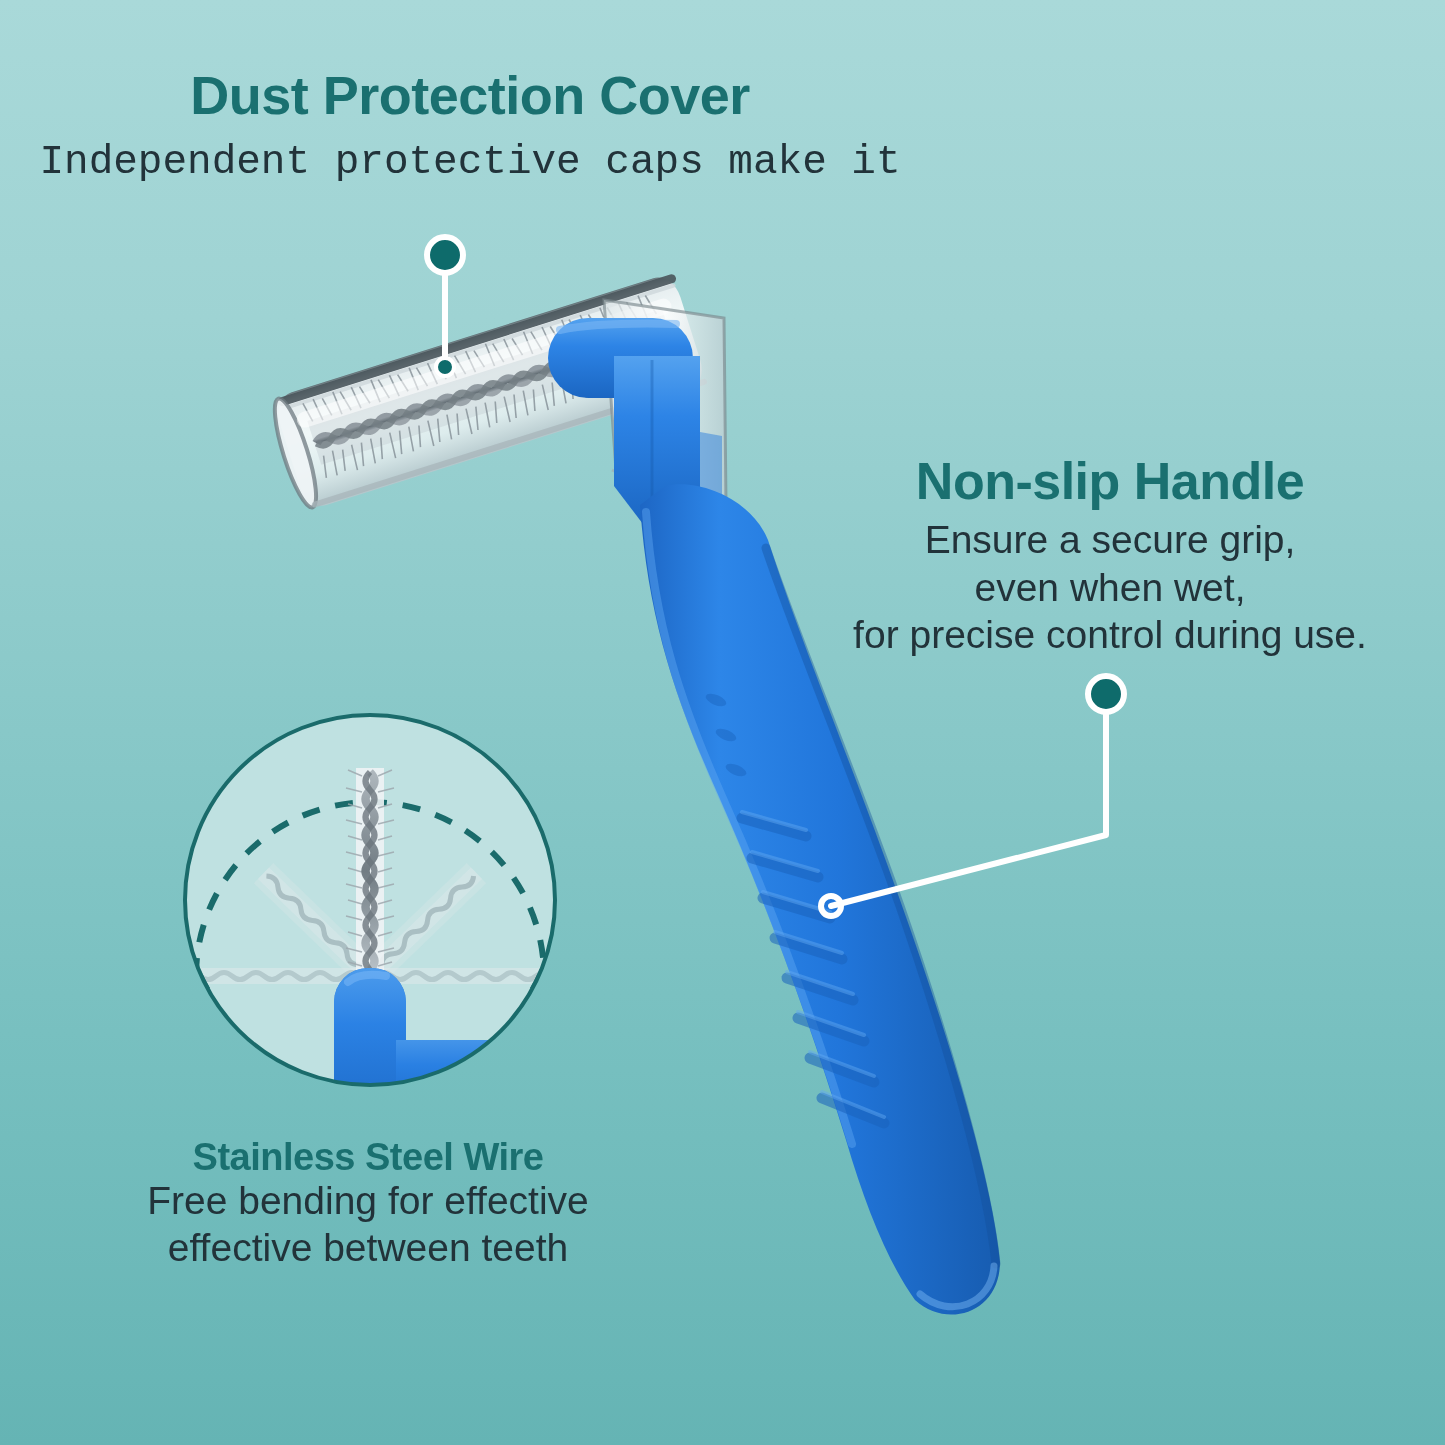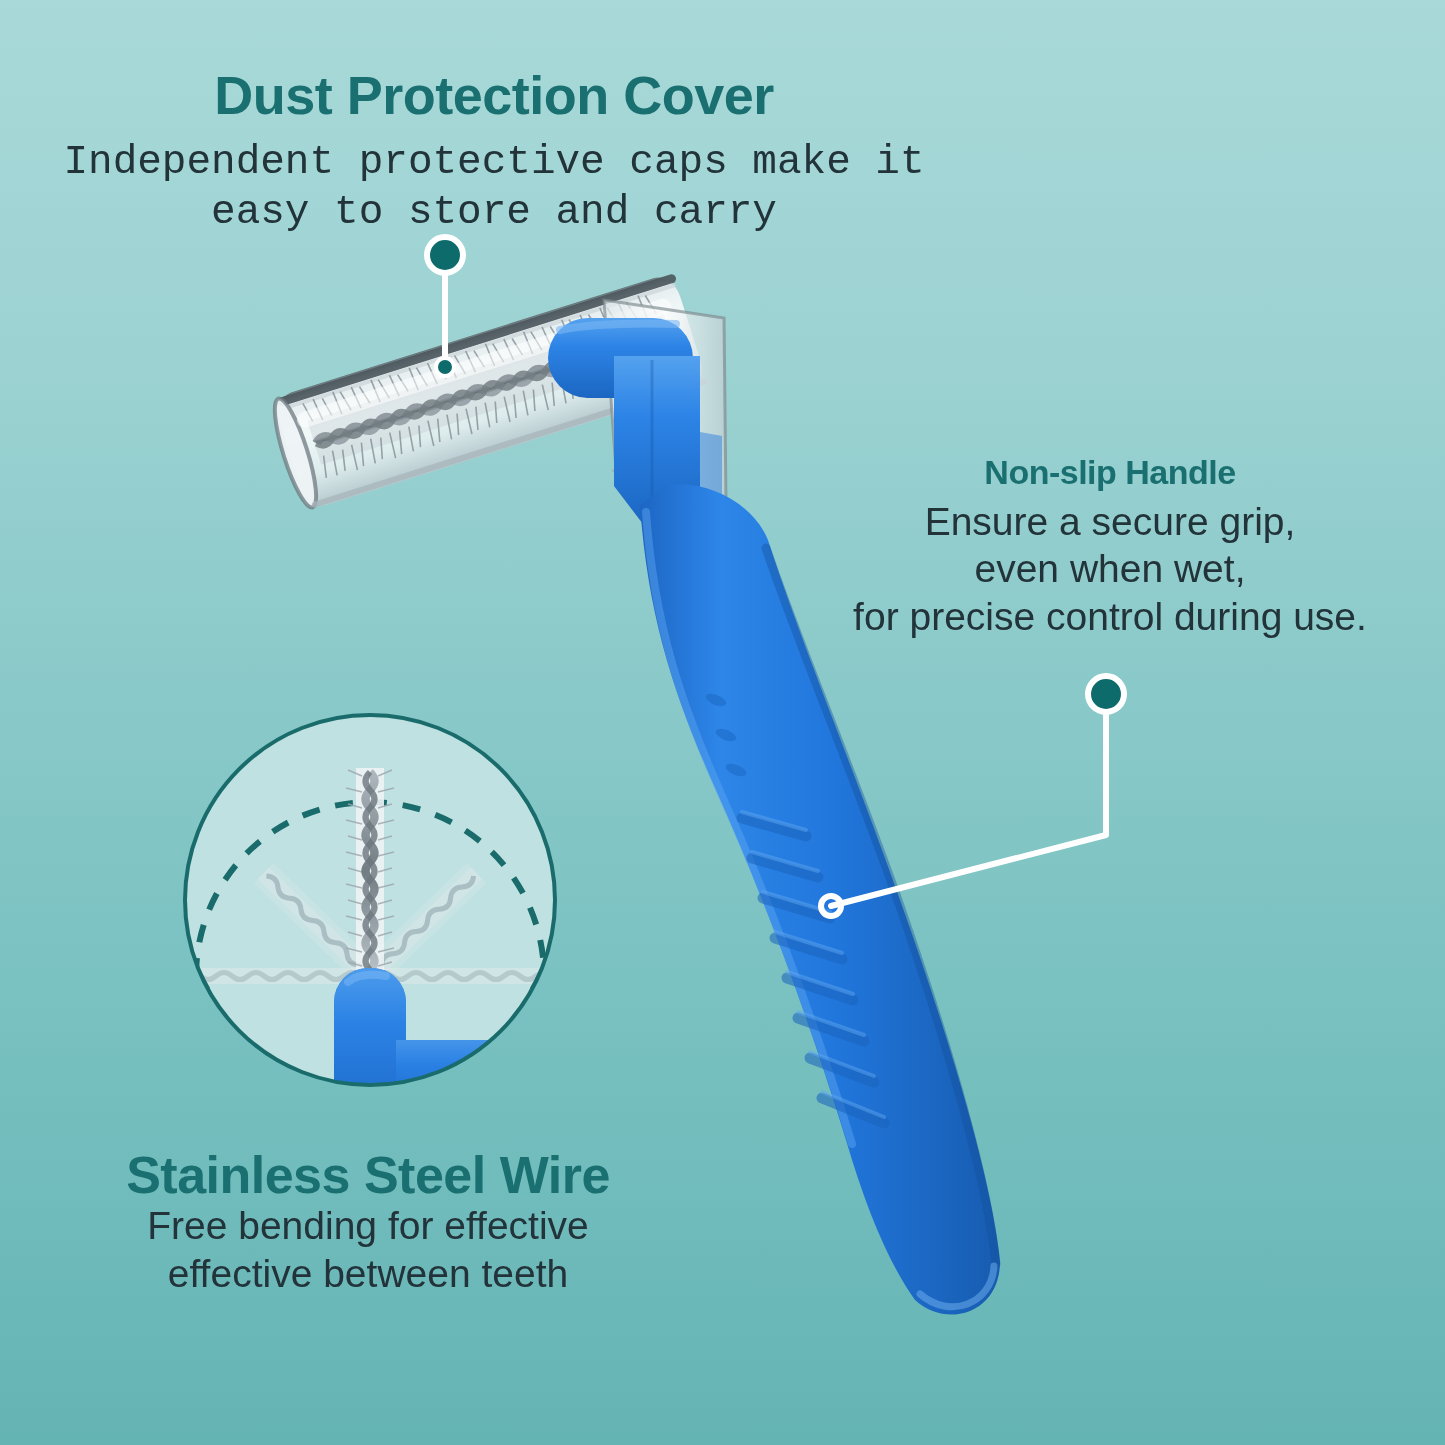--- a/index.html
+++ b/index.html
@@ -14,30 +14,30 @@
 
   
   .head{
     color:#1a7070;font-weight:bold;letter-spacing:-0.5px;
     line-height:1.02;white-space:nowrap;
   }
   .body-txt{
     color:#22333a;line-height:1.22;font-weight:400;
   }
 
-  #block-dust{left:0;top:68px;width:940px;text-align:center;padding-left:24px;}
+  #block-dust{left:0;top:68px;width:940px;text-align:center;}
   #block-dust .head{font-size:54px;}
   #block-dust .body-txt{font-size:41px;margin-top:14px;font-family:Liberation Mono, monospace;}
 
   #block-handle{left:775px;top:455px;width:670px;text-align:center;}
-  #block-handle .head{font-size:34px;}
+  #block-handle .head{font-size:52px;}
   #block-handle .body-txt{font-size:39px;margin-top:8px;}
 
   #block-wire{left:28px;top:1138px;width:680px;text-align:center;}
-  #block-wire .head{font-size:52px;margin-top:11px;}
+  #block-wire .head{font-size:38px;}
   #block-wire .body-txt{font-size:39px;}
 
   
   svg.layer{position:absolute;left:0;top:0;width:1445px;height:1445px;overflow:visible;}
 </style>
 </head>
 <body>
 
 <div class="stage">
 
@@ -268,21 +268,20 @@
       <path d="M1106 700 L1106 835 L831 906" fill="none" stroke="#ffffff" stroke-width="6" stroke-linecap="round" stroke-linejoin="round"></path>
       <circle cx="831" cy="906" r="10" fill="none" stroke="#ffffff" stroke-width="6"></circle>
       <circle cx="1106" cy="694" r="18" fill="#0e6b6b" stroke="#ffffff" stroke-width="6"></circle>
     </g>
   </svg>
 
   <div class="abs" id="block-dust">
     <div class="head">Dust Protection Cover</div>
     <div class="body-txt">
       <div>Independent protective caps make it</div>
-      <div>easy  to store and carry</div>
     </div>
   </div>
 
   <div class="abs" id="block-handle">
     <div class="head">Non-slip Handle</div>
     <div class="body-txt">
       <div>Ensure a secure grip,</div>
       <div>even when wet,</div>
       <div>for precise control during use.</div>
     </div>

